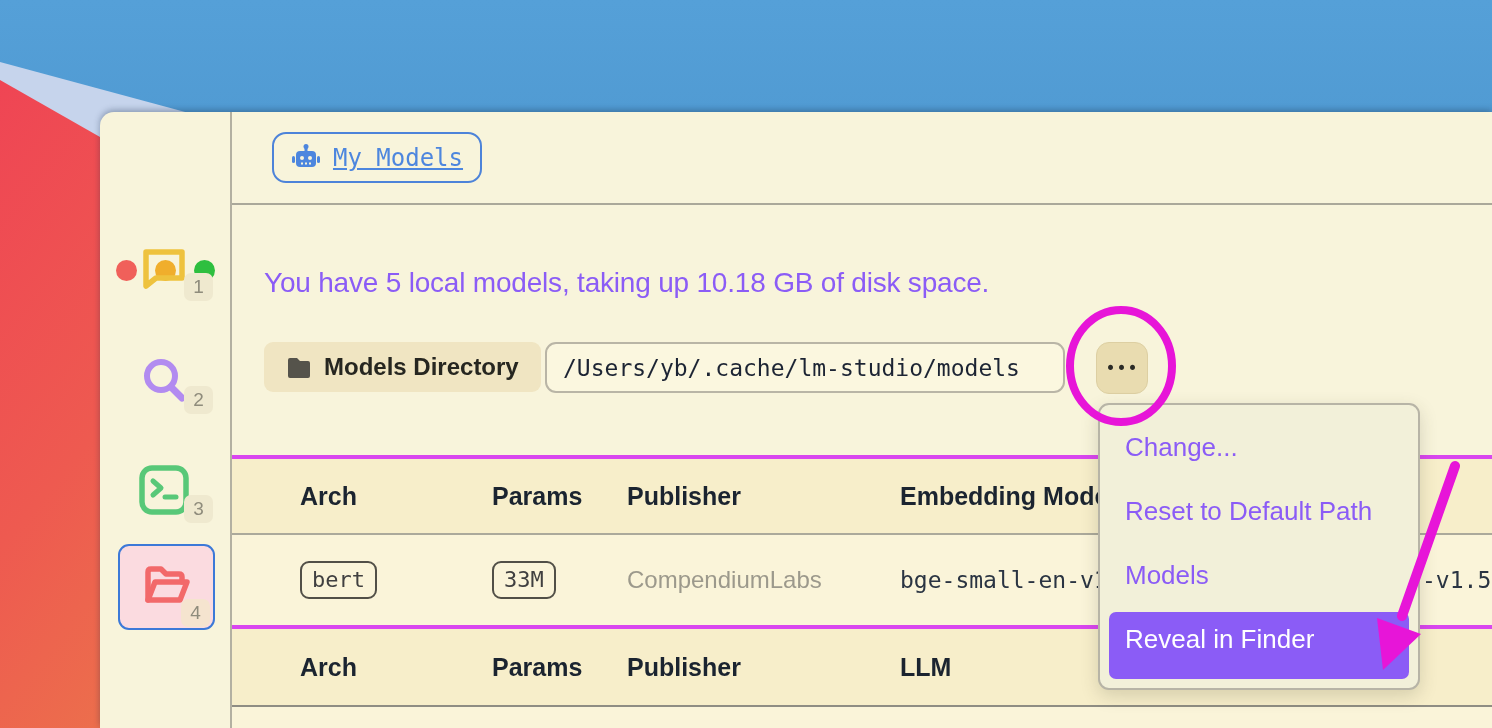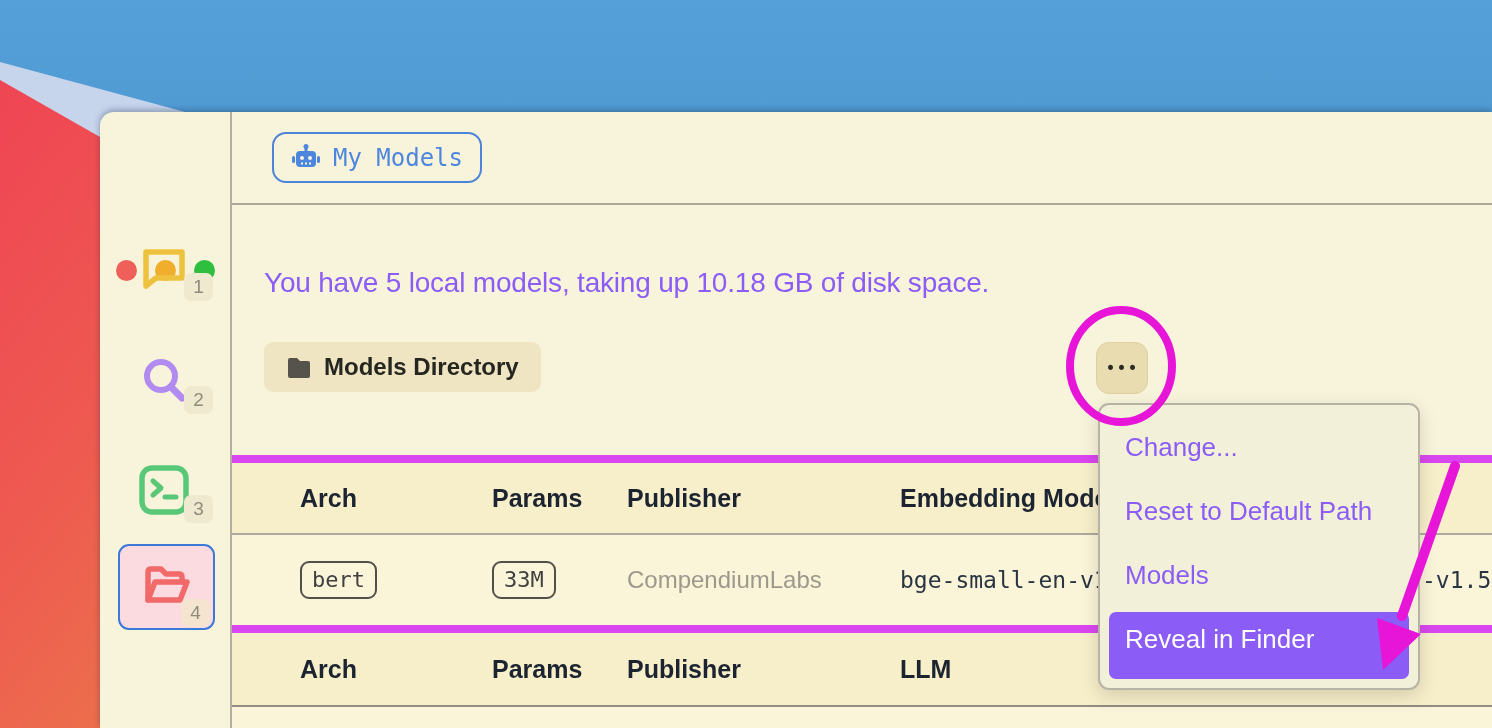--- a/index.html
+++ b/index.html
@@ -39,21 +39,21 @@
   .nav-active .nav-badge { left:61px; top:53px; background:#f5e4cf; }
 
   
   .main { position:absolute; left:132px; top:0; width:1260px; height:616px; }
   .topbar { position:absolute; left:0; top:0; width:1260px; height:93px;
             border-bottom:2px solid #aaa89a; }
   .mymodels-btn {
     position:absolute; left:40px; top:20px; width:210px; height:51px;
     border:2.5px solid #4d83d9; border-radius:14px; background:transparent;
     color:#4d86de; font-family:"DejaVu Sans Mono", monospace; font-size:24px;
-    display:flex; align-items:center; justify-content:center; gap:12px; cursor:pointer;
+    display:flex; align-items:center; justify-content:center; gap:12px; cursor:pointer;text-decoration:underline;
   }
 
   .summary { position:absolute; left:32px; top:155px; font-size:28px; color:#8b5cf6;
              letter-spacing:-0.2px; }
 
   .dir-chip {
     position:absolute; left:32px; top:230px; height:50px; padding:0 22px;
     background:#f0e5c2; border:none; border-radius:9px;
     display:flex; align-items:center; gap:12px;
     font-size:24px; font-weight:bold; color:#262620; cursor:pointer;
@@ -66,21 +66,21 @@
   }
   .more-btn {
     position:absolute; left:864px; top:230px; width:52px; height:52px;
     background:#e9dcb0; border:1px solid #ddcfa2; border-radius:13px;
     font-size:17px; letter-spacing:1px; color:#2b2b25; cursor:pointer;
     line-height:48px; text-align:center; font-family:"DejaVu Sans", sans-serif;
   }
 
   
   .trow { position:absolute; left:0; width:1260px; }
-  .trow.hdr  { background:#f7eeca; border-top:8px solid #d946ef; }
+  .trow.hdr  { background:#f7eeca; border-top:4px solid #d946ef; }
   .trow.data { background:#faf4d9; border-top:2px solid #aba99b; }
   .trow.tail { background:#faf4d9; border-top:2.5px solid #8f8d83; }
   .cell { position:absolute; top:50%; transform:translateY(-50%); white-space:nowrap; }
   .c-arch { left:68px; } .c-params { left:260px; } .c-pub { left:395px; } .c-model { left:668px; }
   .hdr .cell { font-weight:bold; font-size:25px; color:#1b2430; }
   .pill {
     display:inline-block; border:2.5px solid #514f47; border-radius:9px;
     font-family:"DejaVu Sans Mono", monospace; font-size:22px; color:#404040;
     padding:4px 10px 5px; background:transparent;
   }
@@ -186,20 +186,21 @@
 
     <div class="summary">You have 5 local models, taking up 10.18 GB of disk space.</div>
 
     <button class="dir-chip">
       <svg width="26" height="26" viewBox="0 0 26 26">
         <path d="M2 22 V6 q0-2 2-2 h7 l3 3 h8 q2 0 2 2 v13 q0 2-2 2 h-18 q-2 0-2-2 z" fill="#55534b"></path>
       </svg>
       <span>Models Directory</span>
     </button>
 
+    <input class="path-field" type="text" value="/Users/yb/.cache/lm-studio/models" style="">
 
     <button class="more-btn">•••</button>
 
     <div class="trow hdr" style="top:343px; height:78px;">
       <span class="cell c-arch">Arch</span>
       <span class="cell c-params">Params</span>
       <span class="cell c-pub">Publisher</span>
       <span class="cell c-model">Embedding Model</span>
     </div>
 

